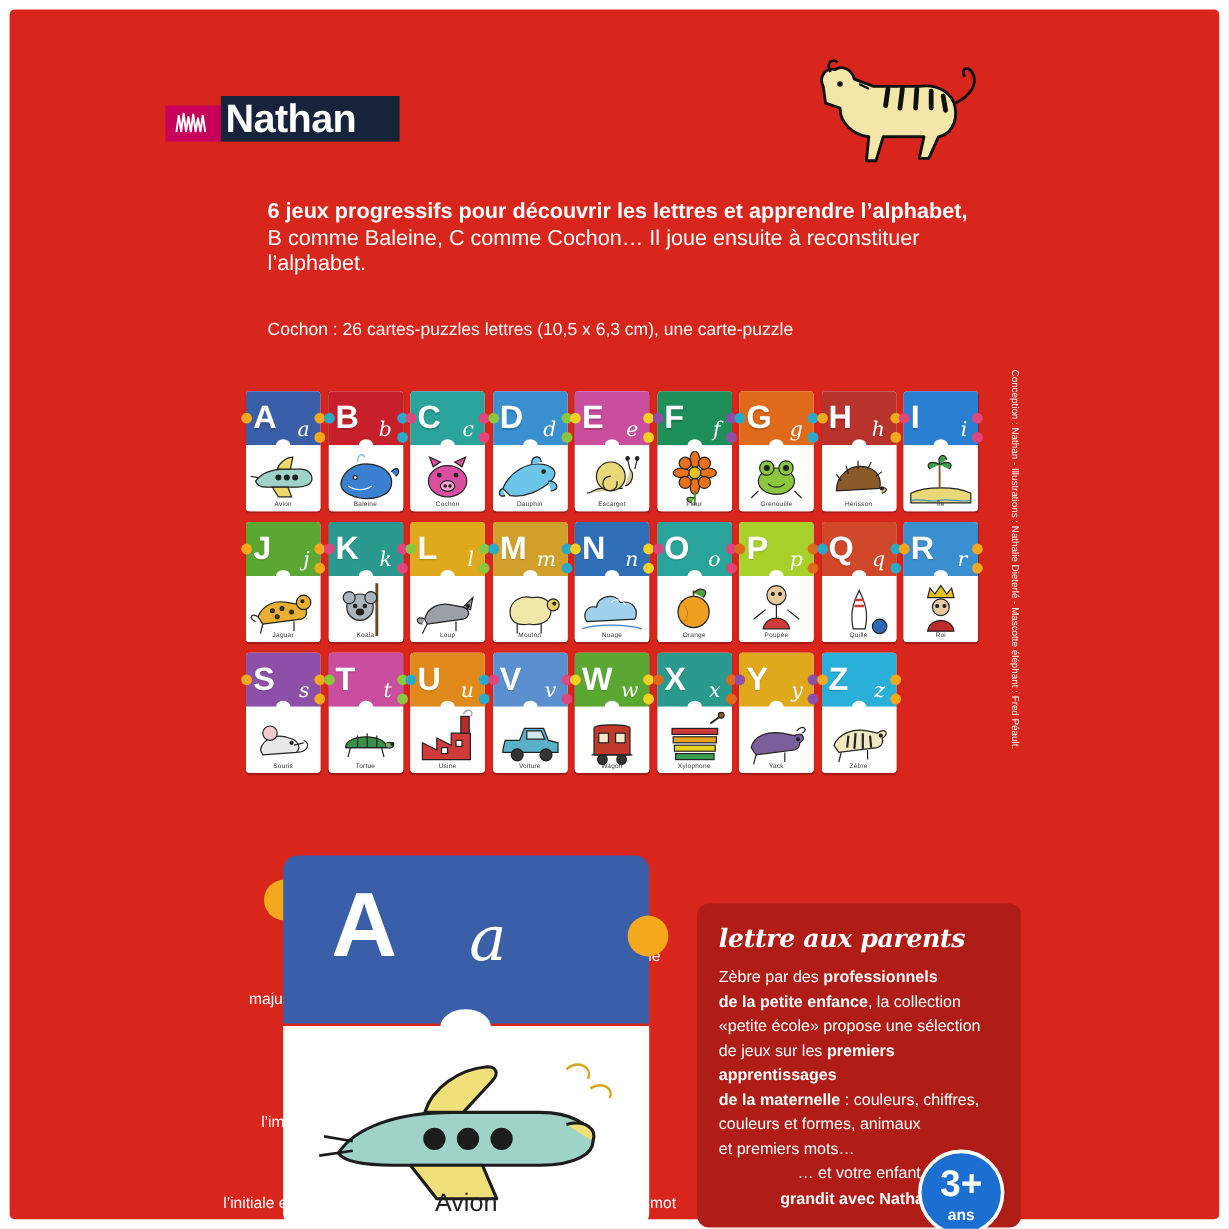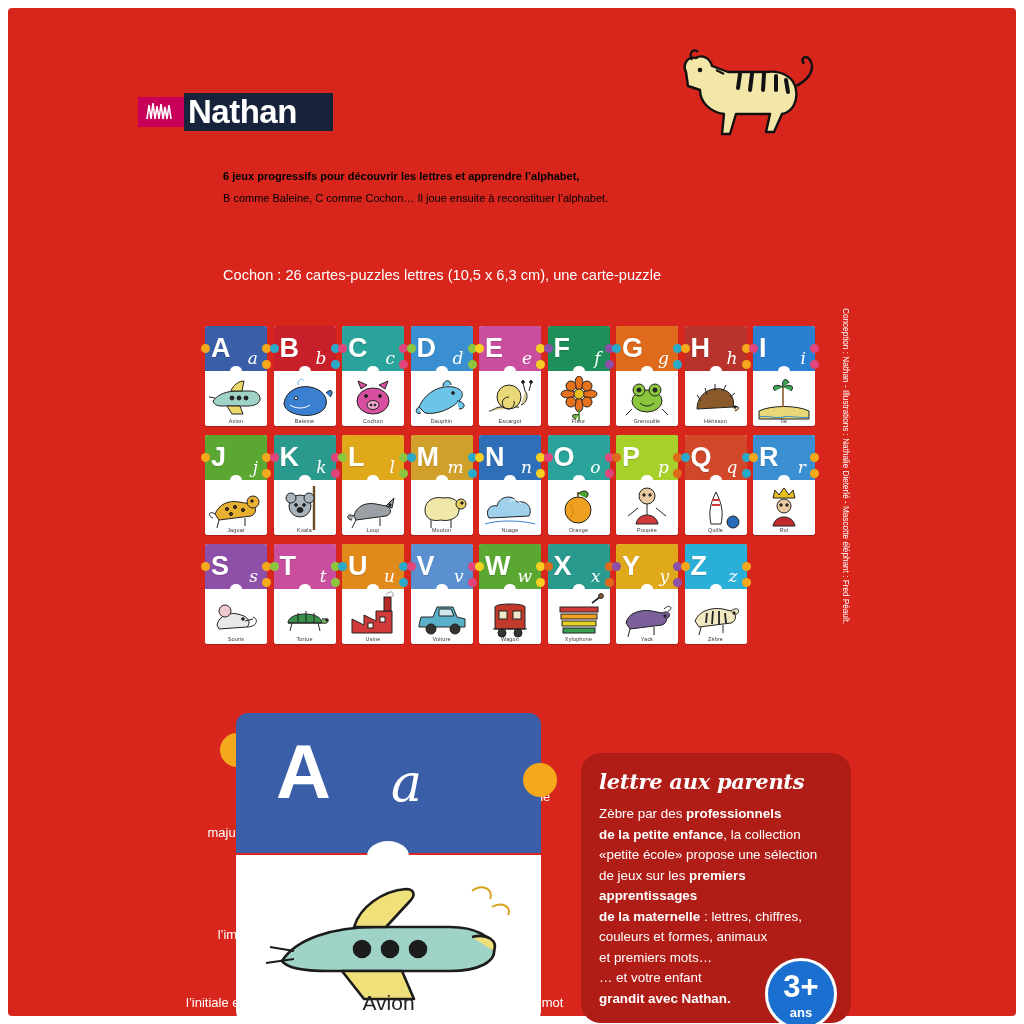--- a/index.html
+++ b/index.html
@@ -23,22 +23,21 @@
     background: #d8261d;
     border-radius: 4px;
   }
 
   
   .logo {
     position: absolute;
     left: 130px; top: 58px;
     width: 195px; height: 52px;
     display: flex;
-    align-items: center;
-    margin-top: 20px;
+    align-items: flex-end;
   }
   .logo-mark {
     width: 46px;
     background: #c8005a;
     display: flex;
     align-items: center;
     justify-content: center;
   }
   .logo-mark svg { display:block; }
   .logo-word {
@@ -55,22 +54,22 @@
   }
 
   
   .mascot { position: absolute; left: 650px; top: 38px; width: 170px; height: 100px; }
 
   
   .blurb {
     position: absolute;
     left: 215px; top: 158px;
     width: 600px;
-    color: #000000;
-    font-size: 11px;
+    color: #ffffff;
+    font-size: 18px;
     line-height: 21.5px;
   }
   .blurb p { margin-bottom: 0; }
   .blurb .b { font-weight: bold; }
   .contenu {
     position: absolute;
     left: 215px; top: 257px;
     width: 560px;
     color: #ffffff;
     font-size: 14.6px;
@@ -238,41 +237,42 @@
   }
   .arrow-right::after { right: -6px; border-left: 7px solid #fff; }
   .arrow-left::after { left: -6px; border-right: 7px solid #fff; }
 
   
   .parents {
     position: absolute;
     left: 573px; top: 745px;
     width: 270px; height: 270px;
     background: #b01c16;
-    border-radius: 20px;
+    border-radius: 10px;
     padding: 16px 18px;
     color: #fff;
   }
   .parents h2 {
     font-size: 21px;
     font-weight: bold;
     font-family: "DejaVu Serif", serif;
     font-style: italic;
     margin-bottom: 10px;
     letter-spacing: -0.3px;
   }
   .parents p {
     font-size: 13.4px;
     line-height: 20.5px;
   }
   .parents .b { font-weight: bold; }
   .parents .last {
     margin-top: 0;
     font-size: 13.4px;
     line-height: 20.5px;
+    text-align: center;
   }
   .parents .last .b { font-weight: bold; }
 
   .age {
     position: absolute;
     left: 757px; top: 950px;
     width: 72px; height: 72px;
     border-radius: 50%;
     background: #1b6fd0;
     border: 3px solid #ffffff;
@@ -945,21 +945,21 @@
       <span>le mot</span>
     </div>
 
     <div class="parents">
       <h2>lettre aux parents</h2>
       <p>
         <span>Zèbre par des </span><span class="b">professionnels</span><br>
         <span class="b">de la petite enfance</span><span>, la collection</span><br>
         <span>«petite école» propose une sélection</span><br>
         <span>de jeux sur les </span><span class="b">premiers apprentissages</span><br>
-        <span class="b">de la maternelle</span><span> : lettres, chiffres,</span><br>
+        <span class="b">de la maternelle</span><span> : couleurs, chiffres,</span><br>
         <span>couleurs et formes, animaux</span><br>
         <span>et premiers mots…</span>
       </p>
       <p class="last">
         <span>… et votre enfant</span><br>
         <span class="b">grandit avec Nathan.</span>
       </p>
     </div>
 
     <div class="age">

